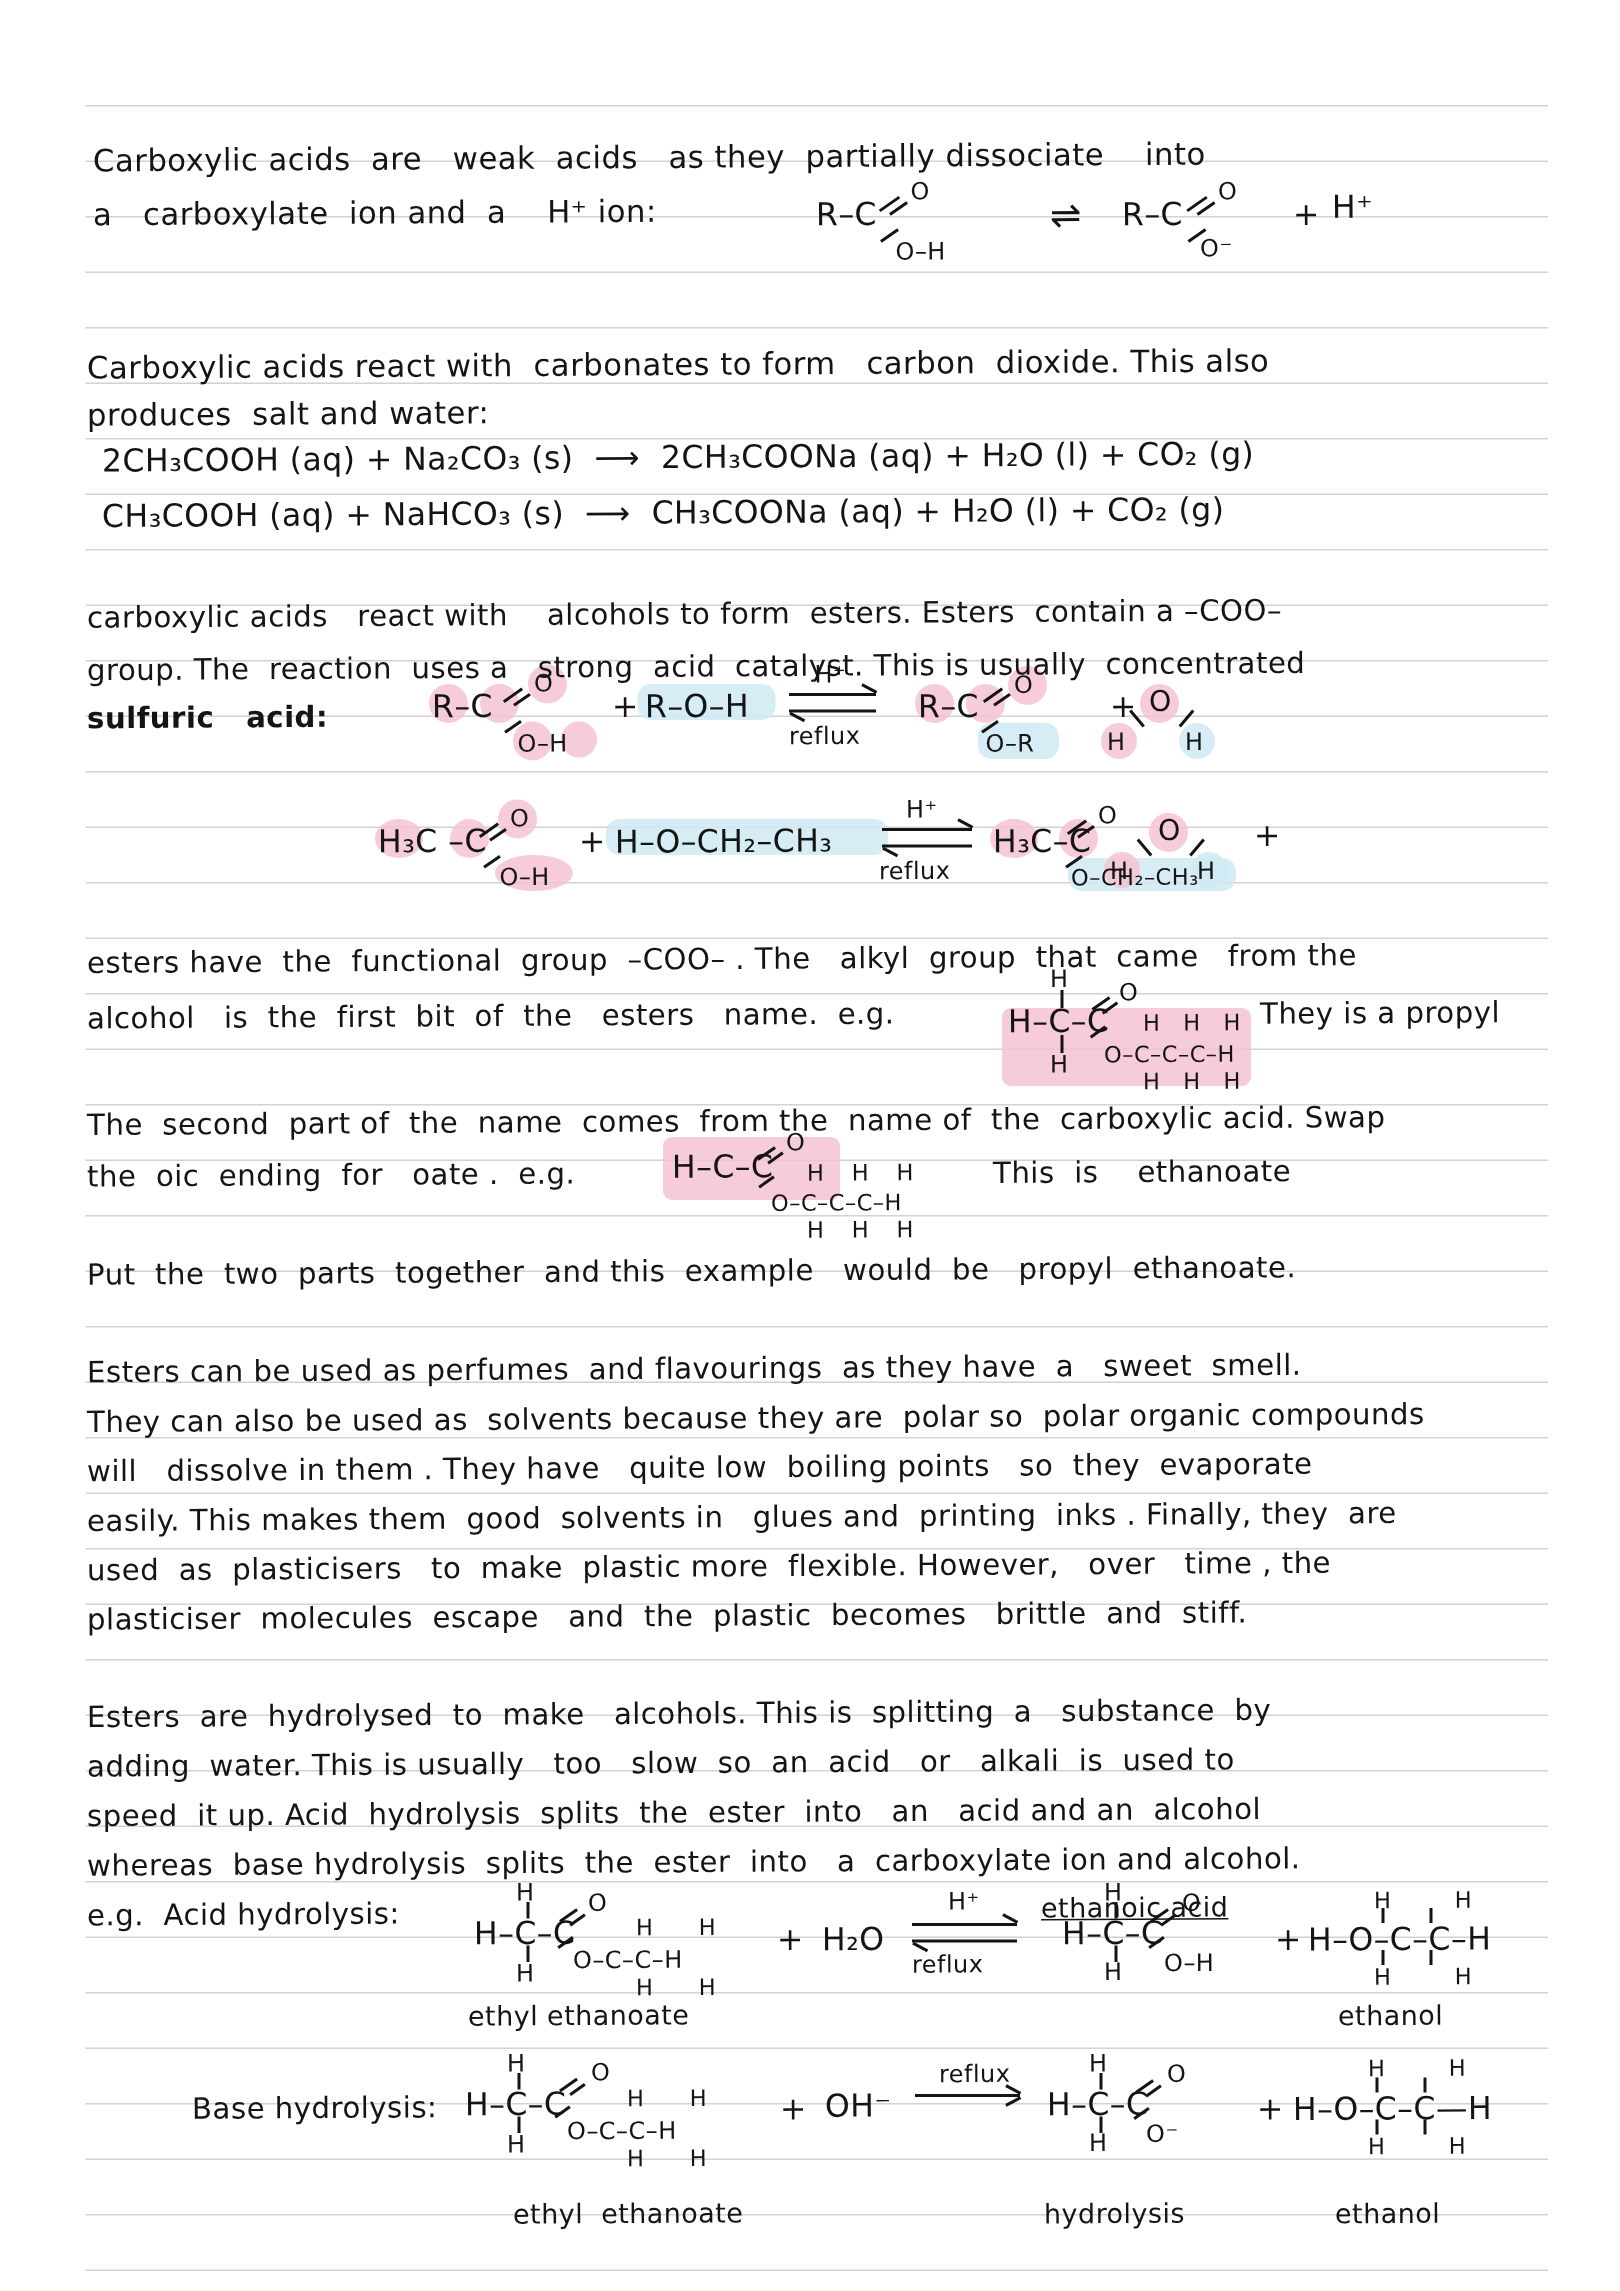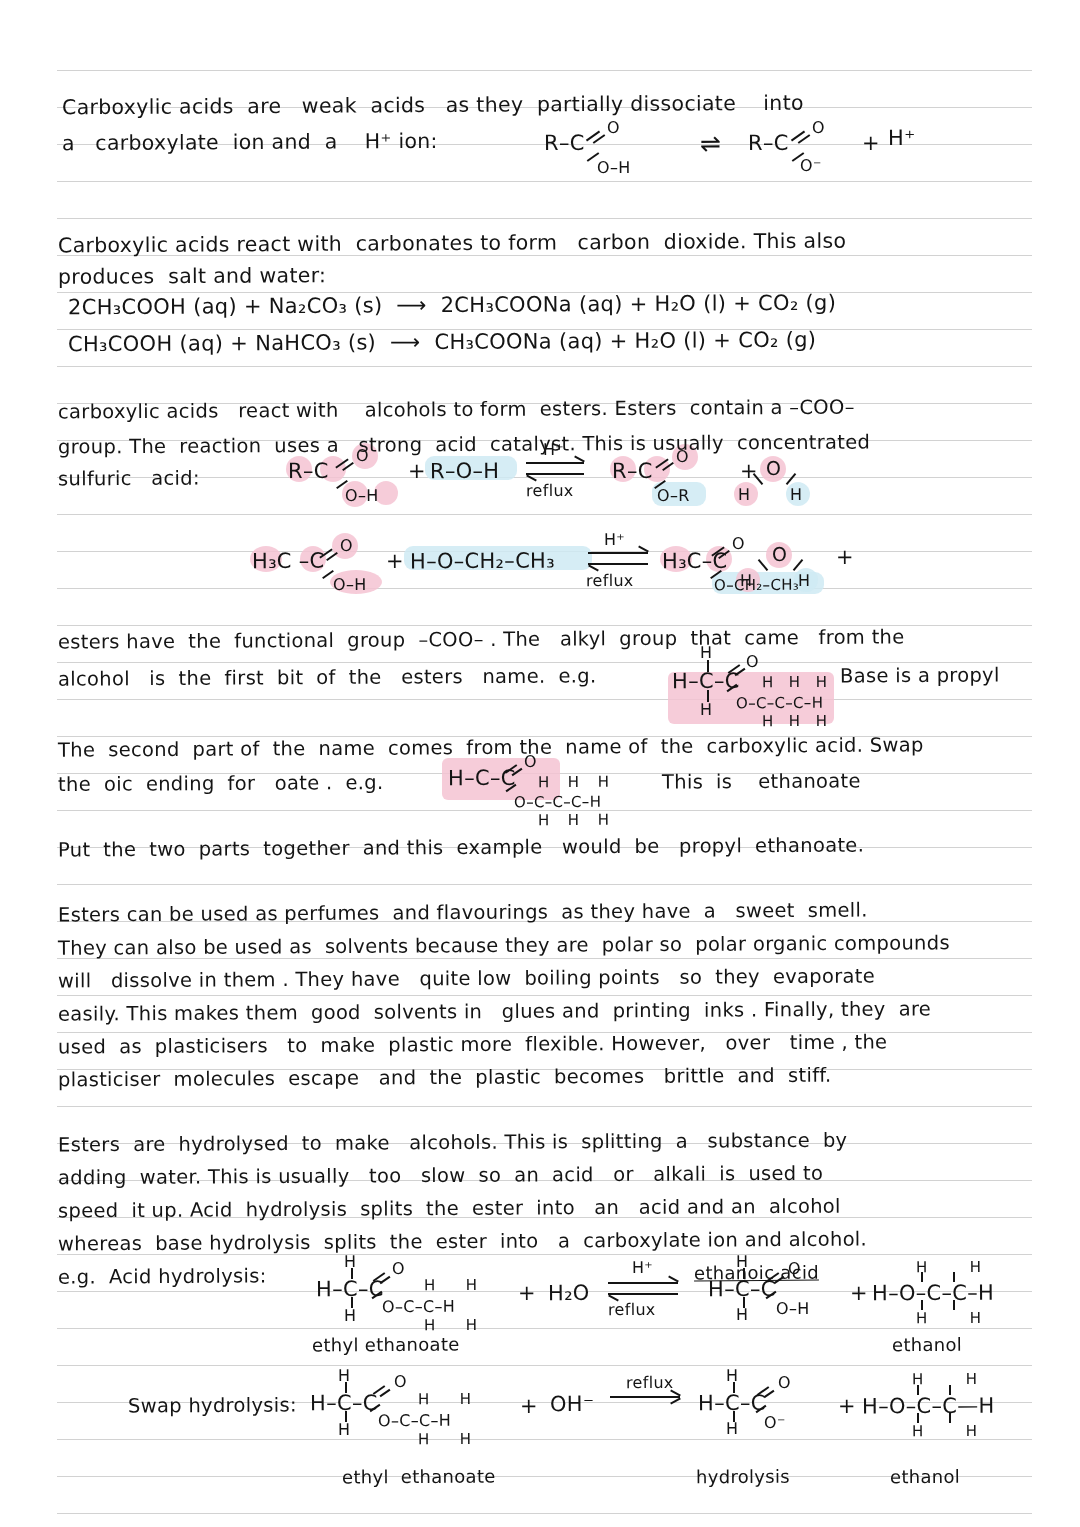--- a/index.html
+++ b/index.html
@@ -146,21 +146,21 @@
 <div class="hw eq" style="left:862px;top:131px;">+</div>
 <div class="hw eq" style="left:888px;top:126px;">H⁺</div>
 
 <div class="hw line" style="left:58px;top:231px;">Carboxylic acids react with  carbonates to form   carbon  dioxide. This also</div>
 <div class="hw line" style="left:58px;top:264px;">produces  salt and water:</div>
 <div class="hw eq" style="left:68px;top:293px;">2CH₃COOH (aq) + Na₂CO₃ (s)  ⟶  2CH₃COONa (aq) + H₂O (l) + CO₂ (g)</div>
 <div class="hw eq" style="left:68px;top:330px;">CH₃COOH (aq) + NaHCO₃ (s)  ⟶  CH₃COONa (aq) + H₂O (l) + CO₂ (g)</div>
 
 <div class="hw line" style="left:58px;top:398px;font-size:19.5px;">carboxylic acids   react with    alcohols to form  esters. Esters  contain a –COO–</div>
 <div class="hw line" style="left:58px;top:433px;font-size:19.5px;">group. The  reaction  uses a   strong  acid  catalyst. This is usually  concentrated</div>
-<div class="hw line" style="left:58px;top:467px;font-size:19.5px;">sulfuric   acid:</div>
+<div class="hw line" style="left:58px;top:467px;font-size:19.5px;font-weight:bold;">sulfuric   acid:</div>
 
 <div class="hw eq" style="left:288px;top:459px;">R–C</div>
 <div class="hw small" style="left:356px;top:446px;">O</div>
 <div class="dbl" style="left:341px;top:456px;height:15px;"></div>
 <div class="dbl" style="left:347px;top:460px;height:13px;"></div>
 <div class="sgl" style="left:341px;top:478px;height:13px;"></div>
 <div class="hw small" style="left:345px;top:486px;">O–H</div>
 
 <div class="hw eq" style="left:408px;top:459px;">+</div>
 <div class="hw eq" style="left:430px;top:459px;">R–O–H</div>
@@ -216,21 +216,21 @@
 
 <div class="hw eq" style="left:836px;top:545px;">+</div>
 <div class="hw small" style="left:772px;top:543px;font-size:19px;">O</div>
 <div class="sgl" style="left:762px;top:558px;height:14px;transform:rotate(-40deg);"></div>
 <div class="sgl" style="left:797px;top:558px;height:14px;transform:rotate(40deg);"></div>
 <div class="hw small" style="left:740px;top:571px;">H</div>
 <div class="hw small" style="left:798px;top:571px;">H</div>
 
 <div class="hw line" style="left:58px;top:628px;font-size:19.5px;">esters have  the  functional  group  –COO– . The   alkyl  group  that  came   from the</div>
 <div class="hw line" style="left:58px;top:666px;font-size:19.5px;">alcohol   is  the  first  bit  of  the   esters   name.  e.g.</div>
-<div class="hw line" style="left:840px;top:664px;font-size:19.5px;">Base is a propyl</div>
+<div class="hw line" style="left:840px;top:664px;font-size:19.5px;">They is a propyl</div>
 
 <div class="hw small" style="left:700px;top:643px;">H</div>
 <div class="vb" style="left:707px;top:660px;height:12px;"></div>
 <div class="hw eq" style="left:672px;top:669px;">H–C–C</div>
 <div class="vb" style="left:707px;top:690px;height:12px;"></div>
 <div class="hw small" style="left:700px;top:700px;">H</div>
 <div class="hw small" style="left:746px;top:652px;">O</div>
 <div class="dbl" style="left:733px;top:662px;height:14px;"></div>
 <div class="dbl" style="left:739px;top:666px;height:12px;"></div>
 <div class="sgl" style="left:731px;top:682px;height:12px;"></div>
@@ -308,21 +308,21 @@
 <div class="hw eq" style="left:850px;top:1281px;">+</div>
 <div class="hw tiny" style="left:916px;top:1258px;letter-spacing:11px;">H  H</div>
 <div class="vb" style="left:921px;top:1272px;height:10px;"></div>
 <div class="vb" style="left:953px;top:1272px;height:10px;"></div>
 <div class="hw eq" style="left:872px;top:1281px;">H–O–C–C–H</div>
 <div class="vb" style="left:921px;top:1300px;height:10px;"></div>
 <div class="vb" style="left:953px;top:1300px;height:10px;"></div>
 <div class="hw tiny" style="left:916px;top:1309px;letter-spacing:11px;">H  H</div>
 <div class="hw cap" style="left:892px;top:1334px;">ethanol</div>
 
-<div class="hw line" style="left:128px;top:1394px;font-size:19.5px;">Swap hydrolysis:</div>
+<div class="hw line" style="left:128px;top:1394px;font-size:19.5px;">Base hydrolysis:</div>
 
 <div class="hw small" style="left:338px;top:1366px;">H</div>
 <div class="vb" style="left:345px;top:1382px;height:11px;"></div>
 <div class="hw eq" style="left:310px;top:1391px;">H–C–C</div>
 <div class="vb" style="left:345px;top:1411px;height:11px;"></div>
 <div class="hw small" style="left:338px;top:1420px;">H</div>
 <div class="hw small" style="left:394px;top:1372px;">O</div>
 <div class="dbl" style="left:378px;top:1383px;height:14px;"></div>
 <div class="dbl" style="left:384px;top:1387px;height:12px;"></div>
 <div class="sgl" style="left:374px;top:1402px;height:12px;"></div>

